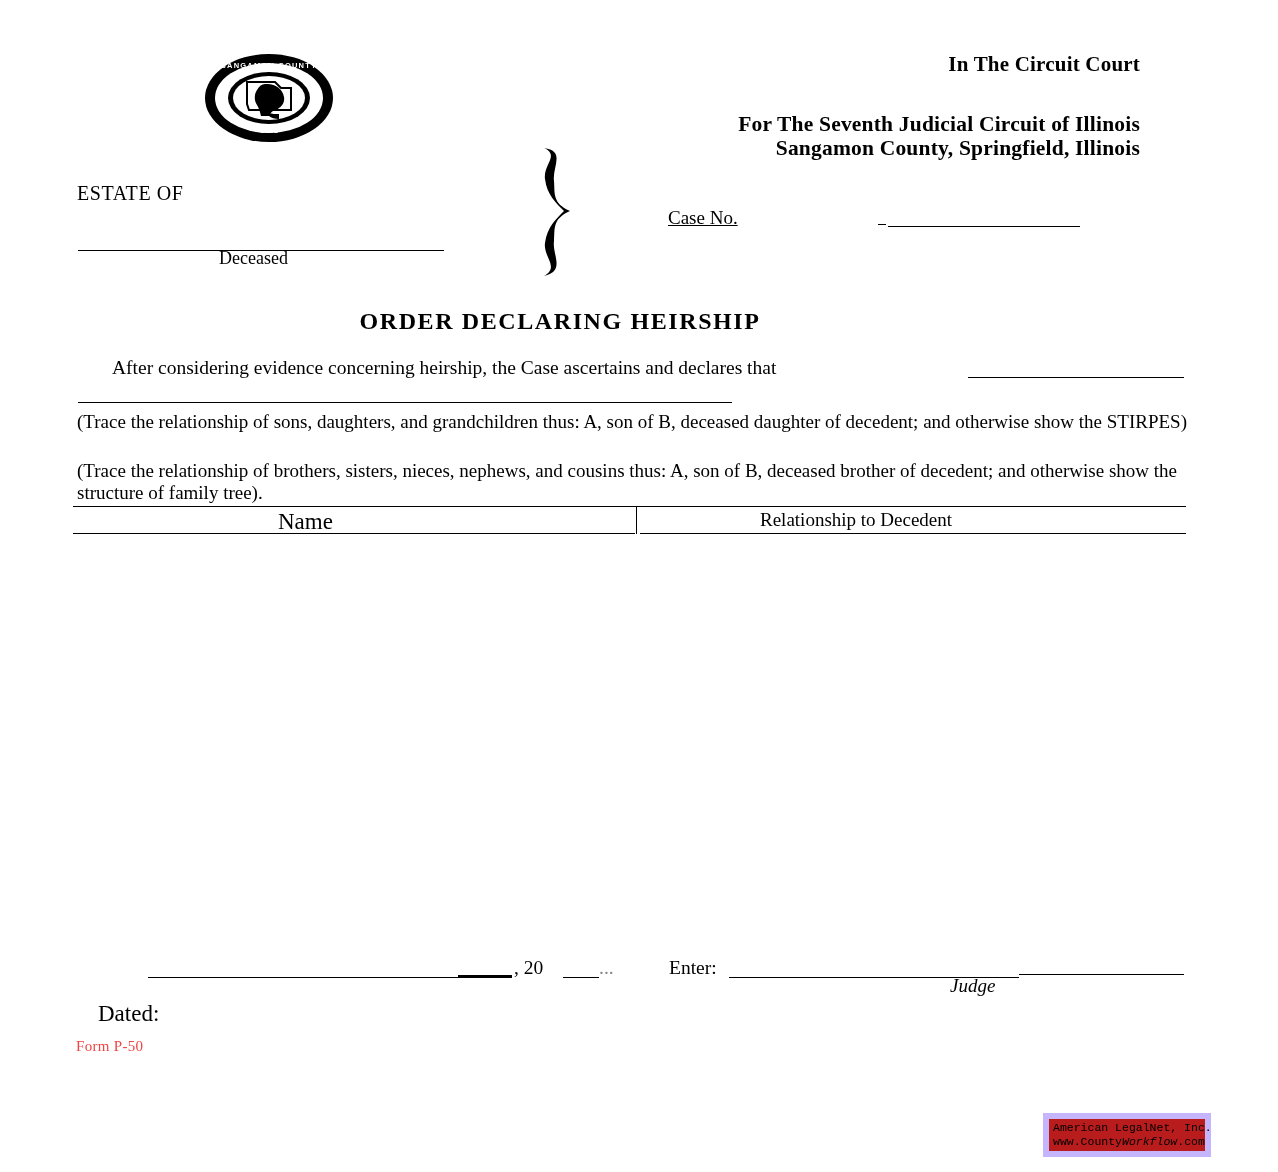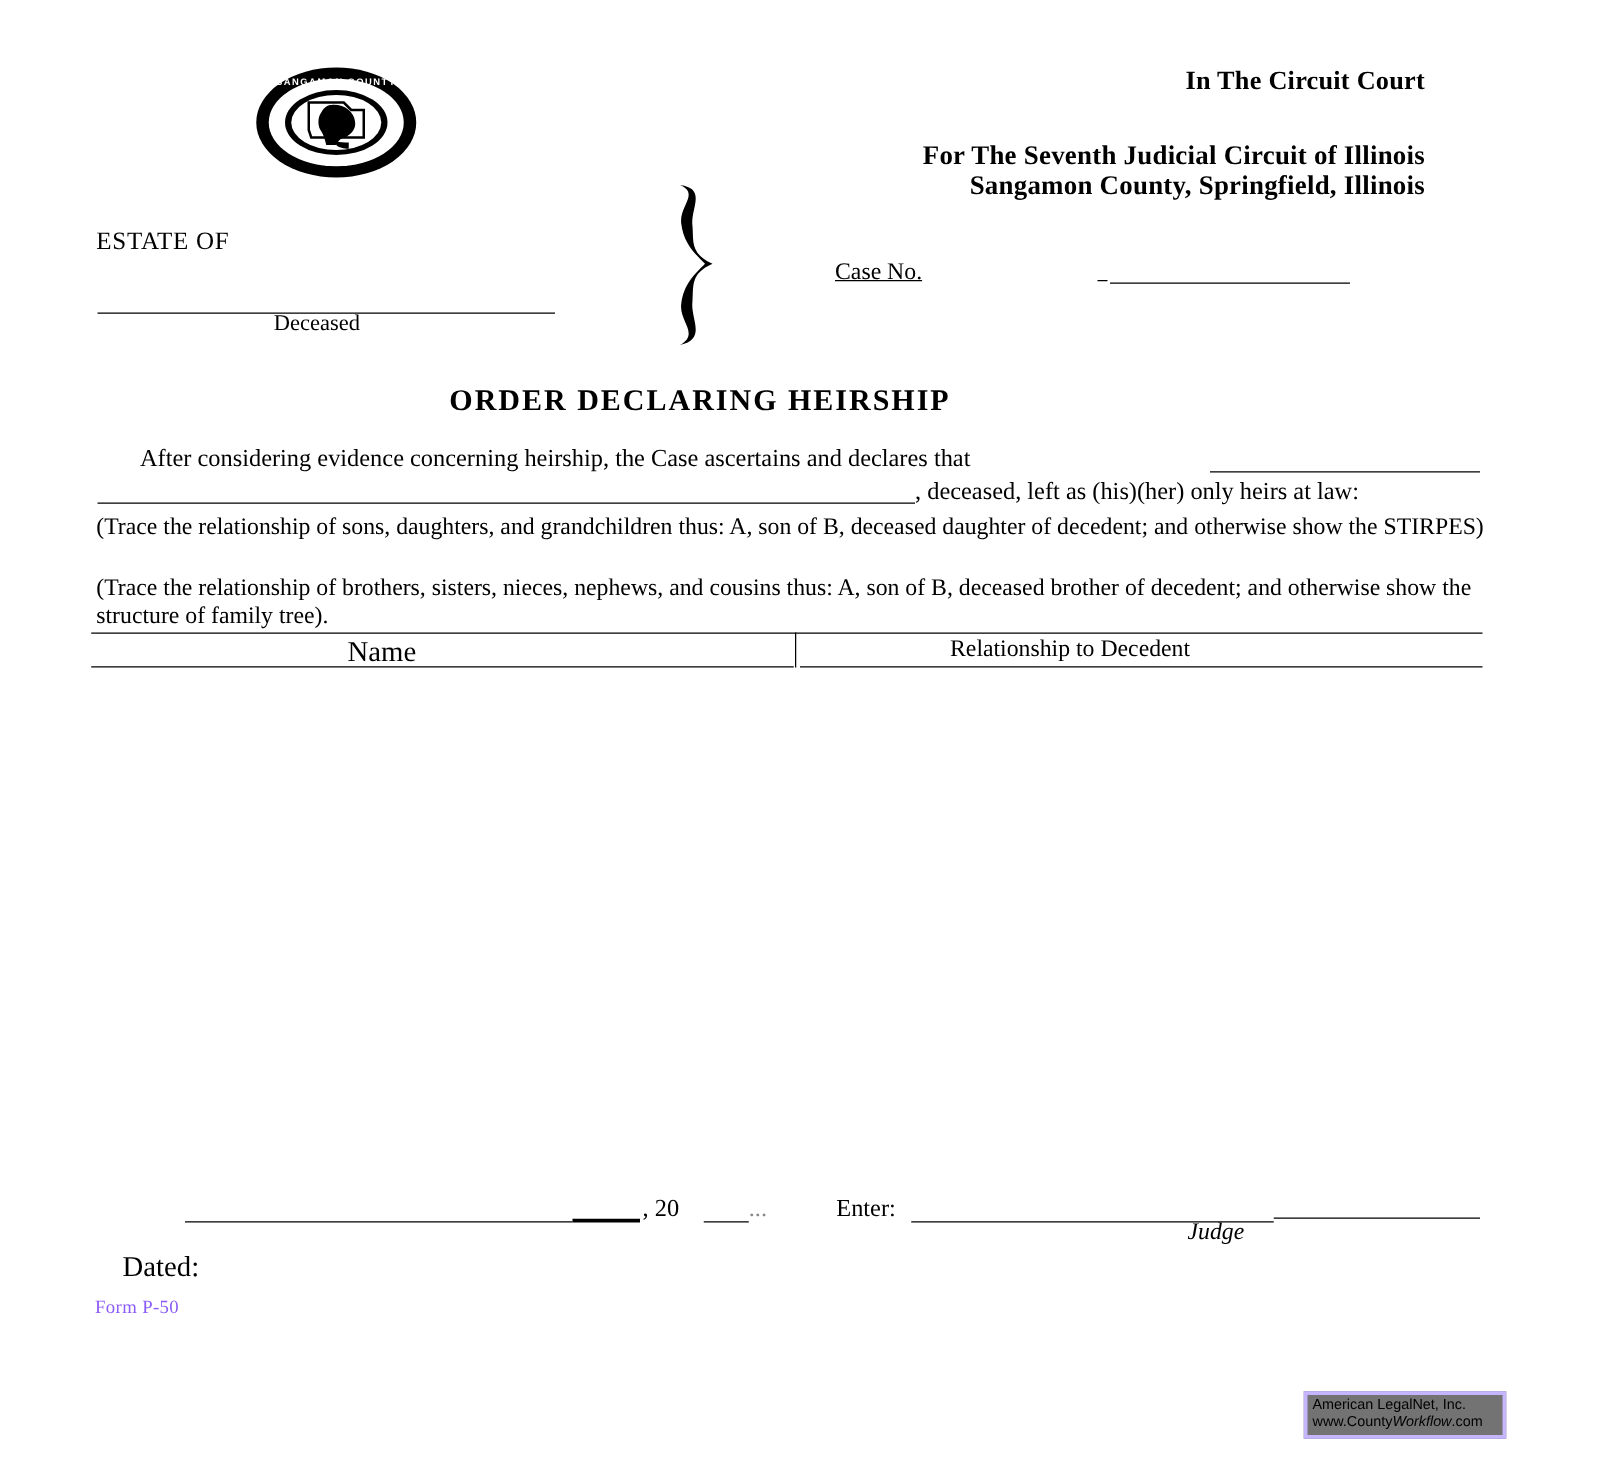--- a/index.html
+++ b/index.html
@@ -311,34 +311,34 @@
     white-space: nowrap;
   }
 
   
   .form-number {
     position: absolute;
     left: 76px;
     top: 1038px;
     font-size: 15px;
     letter-spacing: 0.3px;
-    color: #8b5cf6;
+    color: #ef4444;
     white-space: nowrap;
   }
 
   
   .footer-stamp {
     position: absolute;
     left: 1043px;
     top: 1113px;
     width: 148px;
-    border: 3px solid #c4b5fd;
+    border: 6px solid #c4b5fd;
     padding: 2px 4px 3px 4px;
-    background: #737373;
-    font-family: Liberation Sans, sans-serif;
+    background: #b91c1c;
+    font-family: Liberation Mono, monospace;
     font-size: 11.5px;
     line-height: 13.5px;
     color: #000;
   }
   .footer-stamp .fs-line { white-space: nowrap; }
   .footer-stamp .fs-italic { font-style: italic; }
 </style>
 </head>
 <body>
 
@@ -384,21 +384,20 @@
 
   <div class="case-no-label">Case No.</div>
   <div class="case-no-dash"></div>
   <div class="case-no-rule"></div>
 
   <div class="doc-title">ORDER DECLARING HEIRSHIP</div>
 
   <div class="para1-line1">After considering evidence concerning heirship, the Case ascertains and declares that</div>
   <div class="para1-rule1"></div>
   <div class="para1-rule2"></div>
-  <div class="para1-line2">, deceased, left as (his)(her) only heirs at law:</div>
 
   <div class="trace-block-1">(Trace the relationship of sons, daughters, and grandchildren thus: A, son of B, deceased daughter of decedent; and otherwise show the STIRPES)</div>
   <div class="trace-block-2">(Trace the relationship of brothers, sisters, nieces, nephews, and cousins thus: A, son of B, deceased brother of decedent; and otherwise show the structure of family tree).</div>
 
   <div class="table-rule-top"></div>
   <div class="table-divider"></div>
   <div class="col-head-name">Name</div>
   <div class="col-head-rel">Relationship to Decedent</div>
   <div class="table-rule-bottom-left"></div>
   <div class="table-rule-bottom-right"></div>

